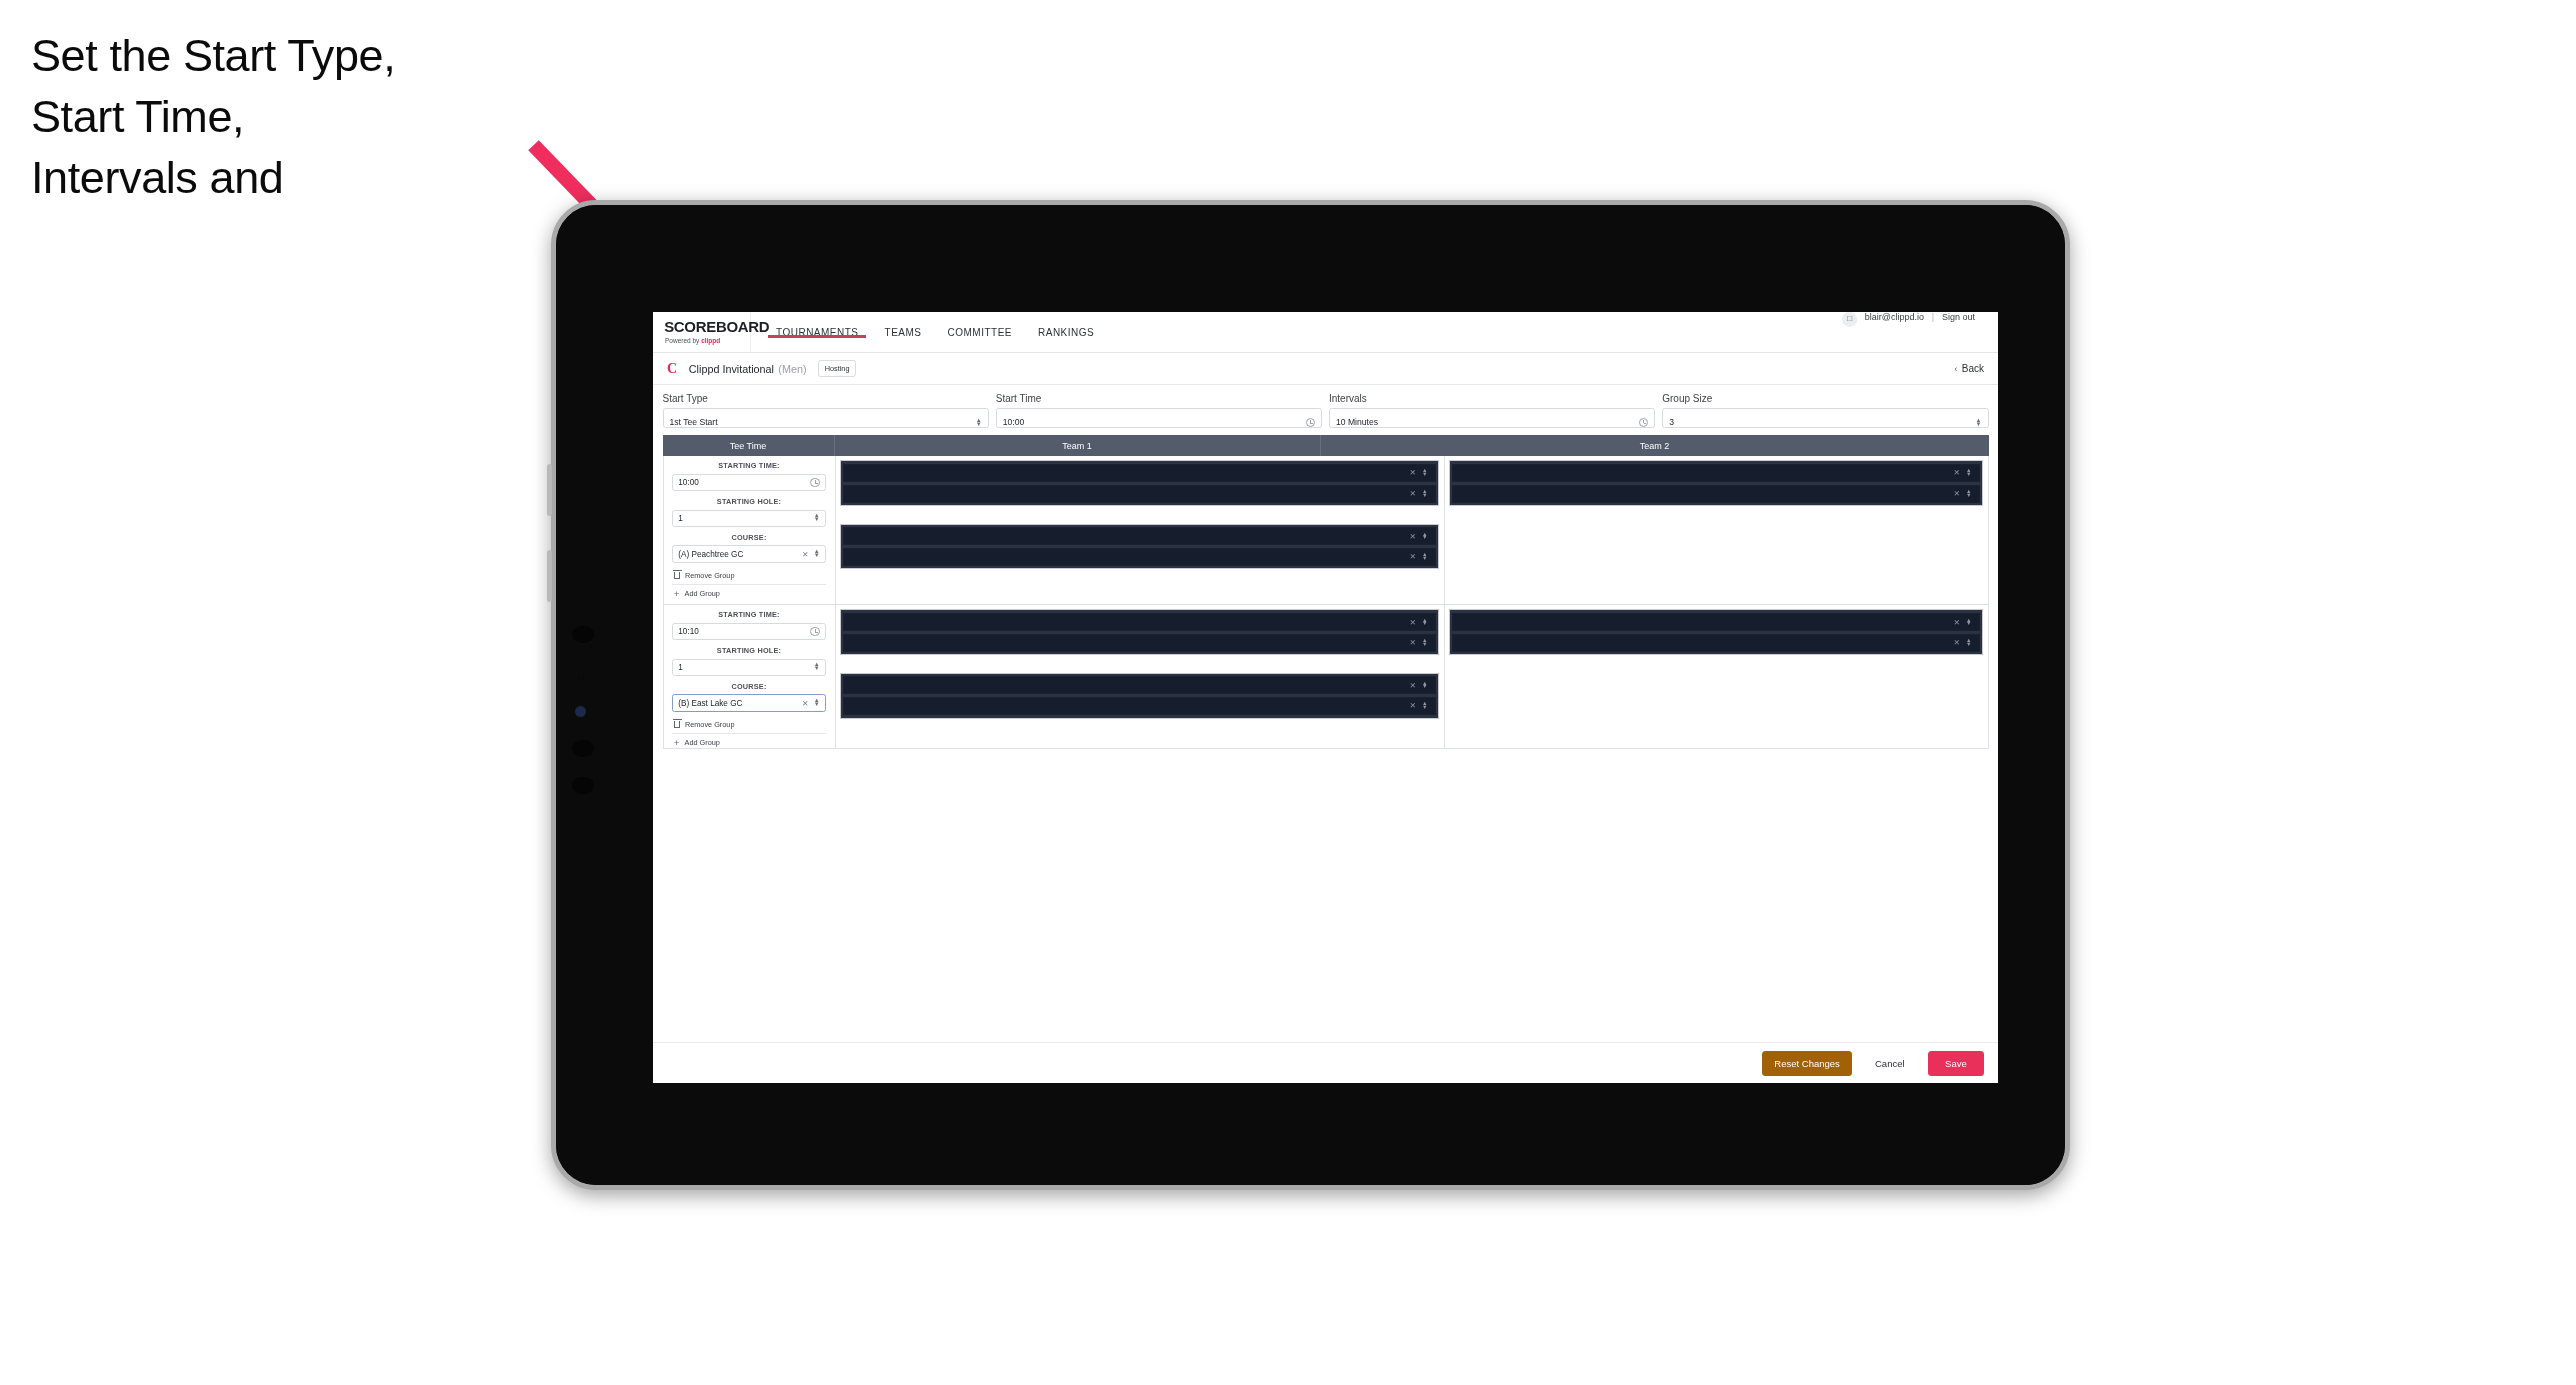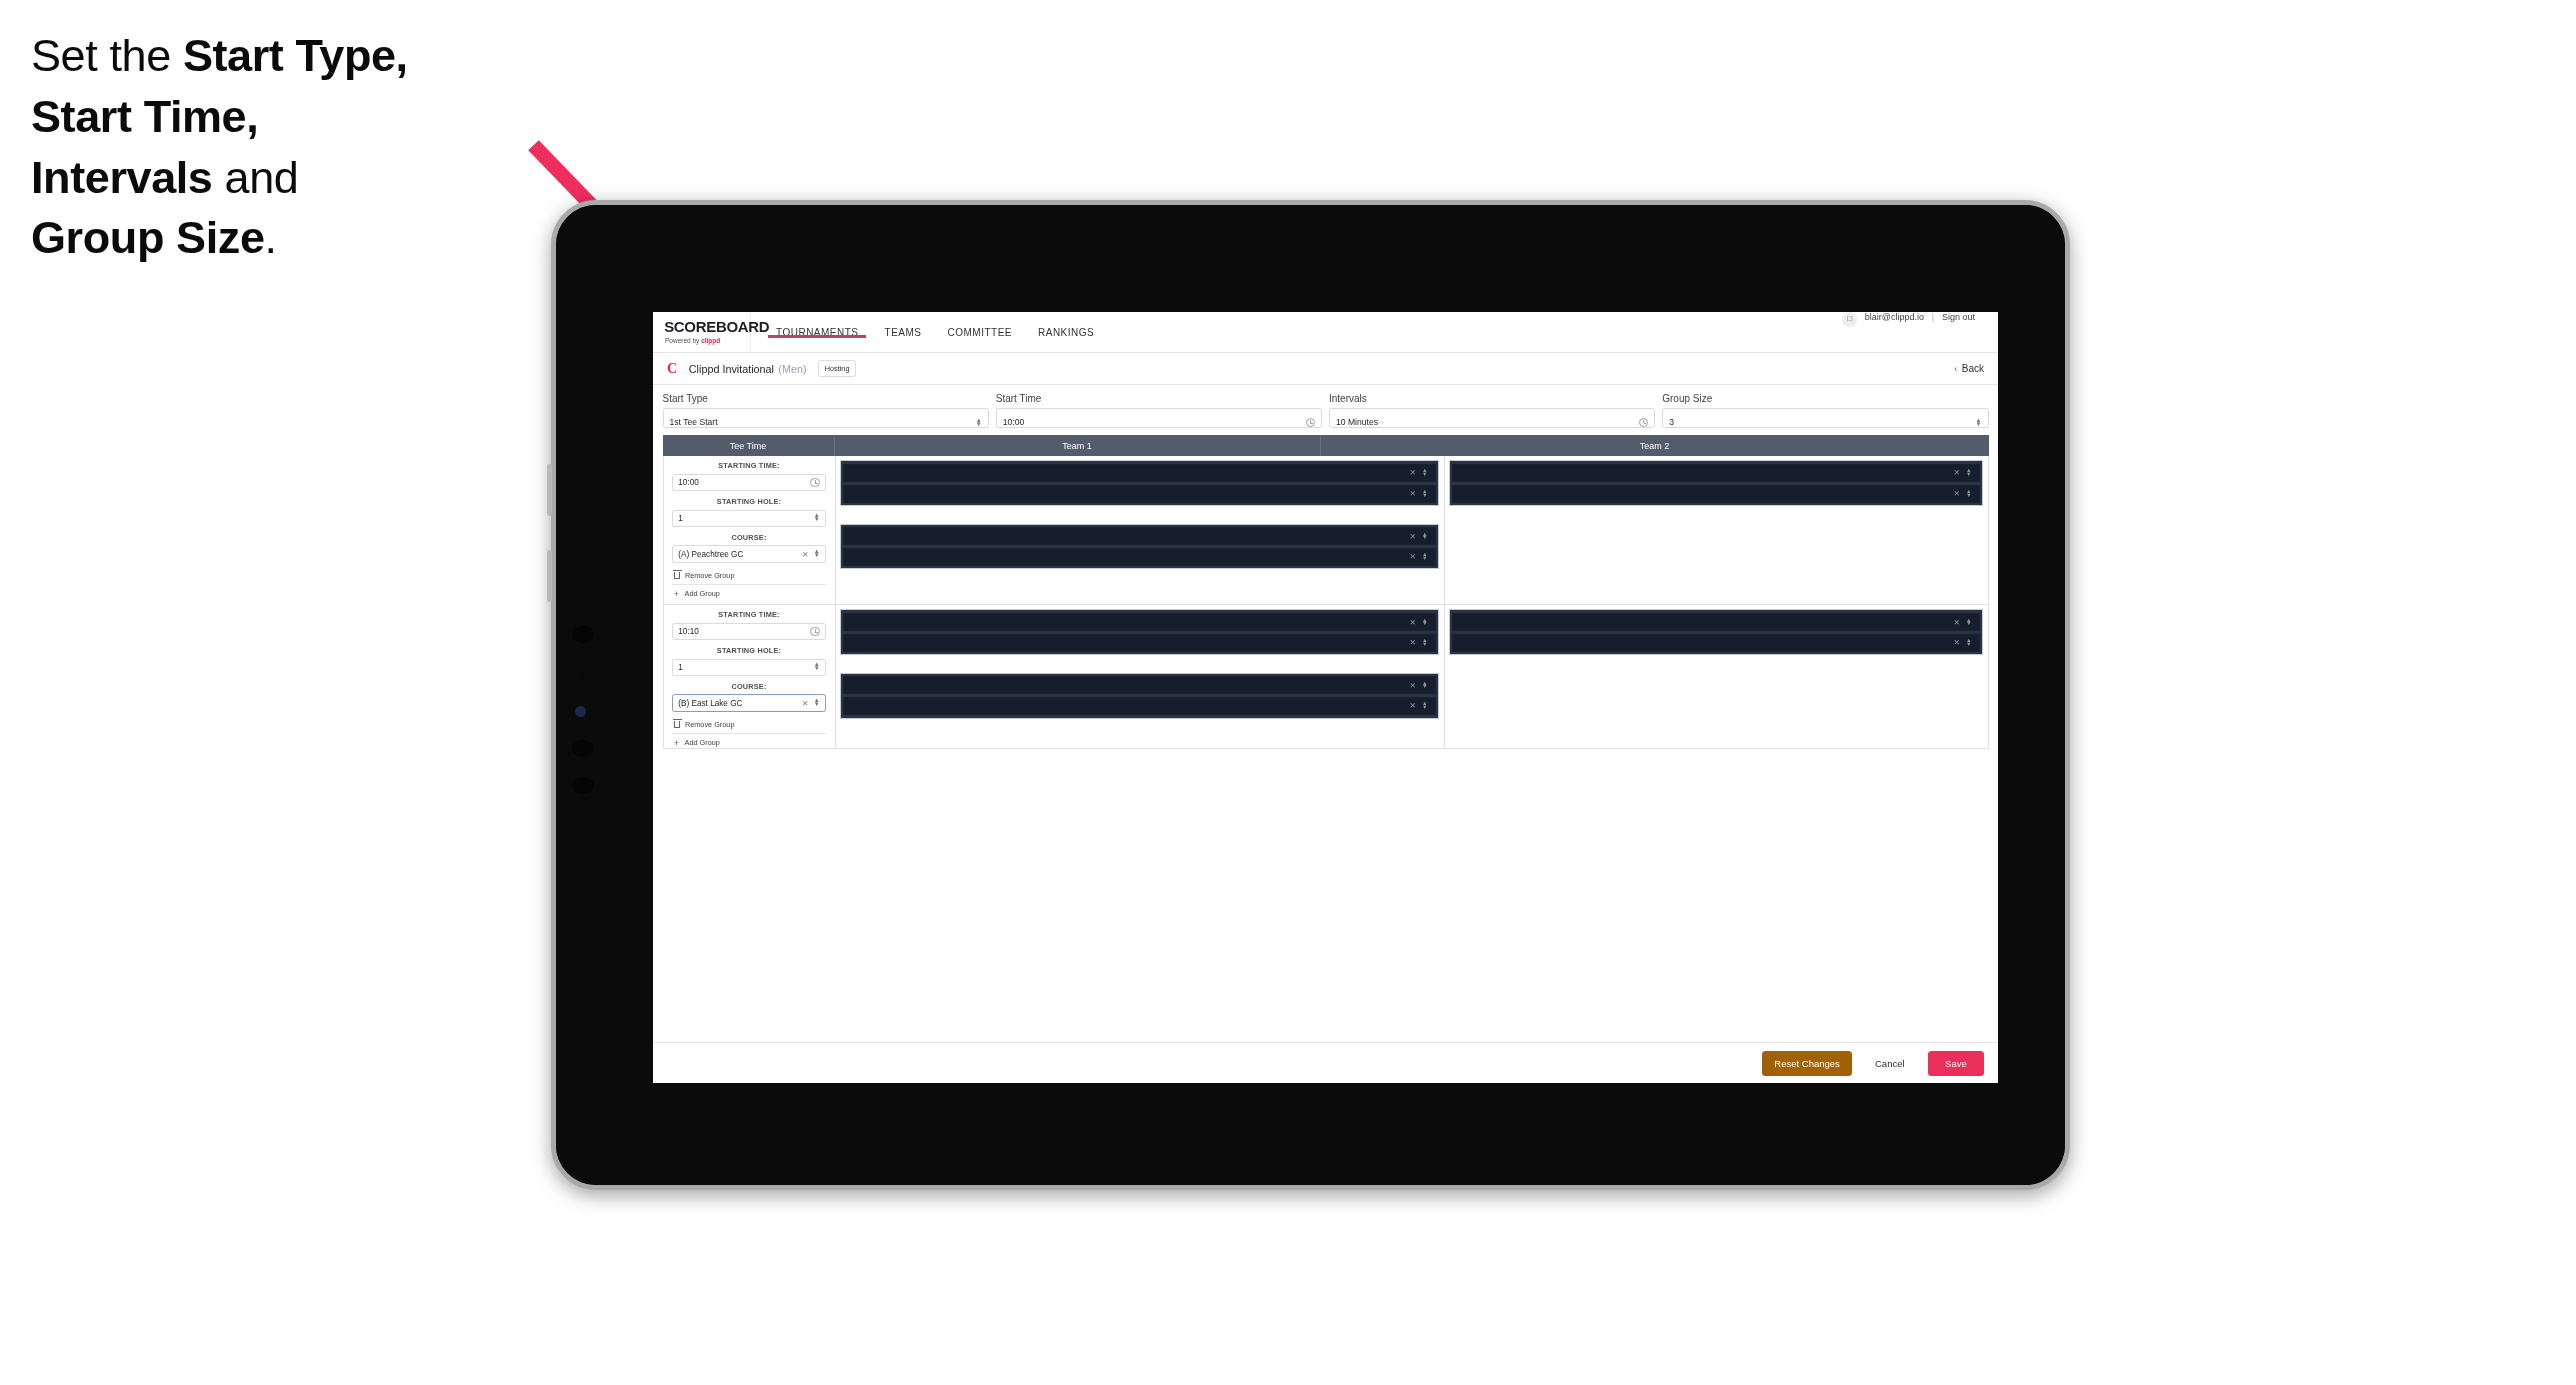--- a/index.html
+++ b/index.html
@@ -14,21 +14,21 @@
   
   .caption {
     position:absolute;
     left:31px; top:26px;
     width:552px;
     font-size:45px;
     line-height:1.35;
     color:#0b0b0b;
     letter-spacing:-0.4px;
   }
-  .caption b { font-weight:700; }
+  .caption b { font-weight:400; }
 
   
   .arrow-svg {
     position:absolute;
     left:518px; top:138px;
     width:362px; height:311px;
     pointer-events:none;
   }
 
   
@@ -293,21 +293,20 @@
   .btn-cancel { background:transparent; color:#2b2e36; }
   .btn-save { background:#e8305a; color:#fff; padding:7px 17.3px; }
 </style>
 </head>
 <body>
 
 <div class="caption">
   <div><span>Set the </span><b>Start Type,</b></div>
   <div><b>Start Time,</b></div>
   <div><b>Intervals</b><span> and</span></div>
-  <div><b>Group Size</b><span>.</span></div>
 </div>
 
 <svg class="arrow-svg" viewBox="0 0 420 360">
   <defs></defs>
   <line x1="18" y1="8" x2="300" y2="300" stroke="#ef2e5e" stroke-width="17" stroke-linecap="butt"></line>
   <polygon points="238,290 330,330 292,236" fill="#ef2e5e"></polygon>
 </svg>
 
 <div class="tablet">
   <div class="side-btn one"></div>

